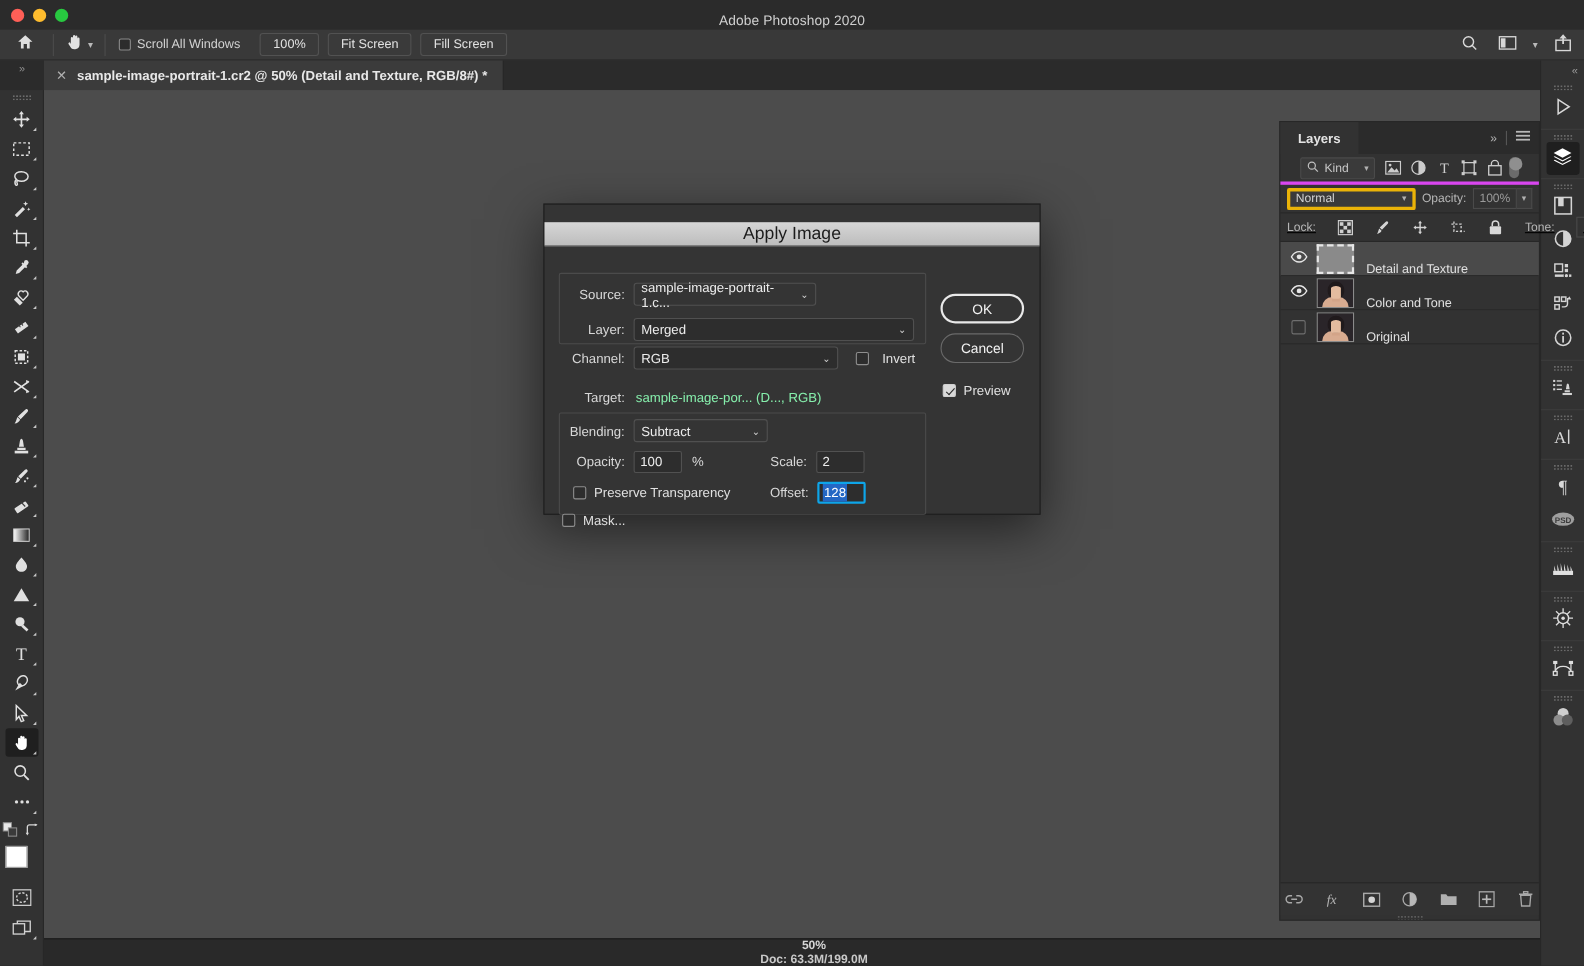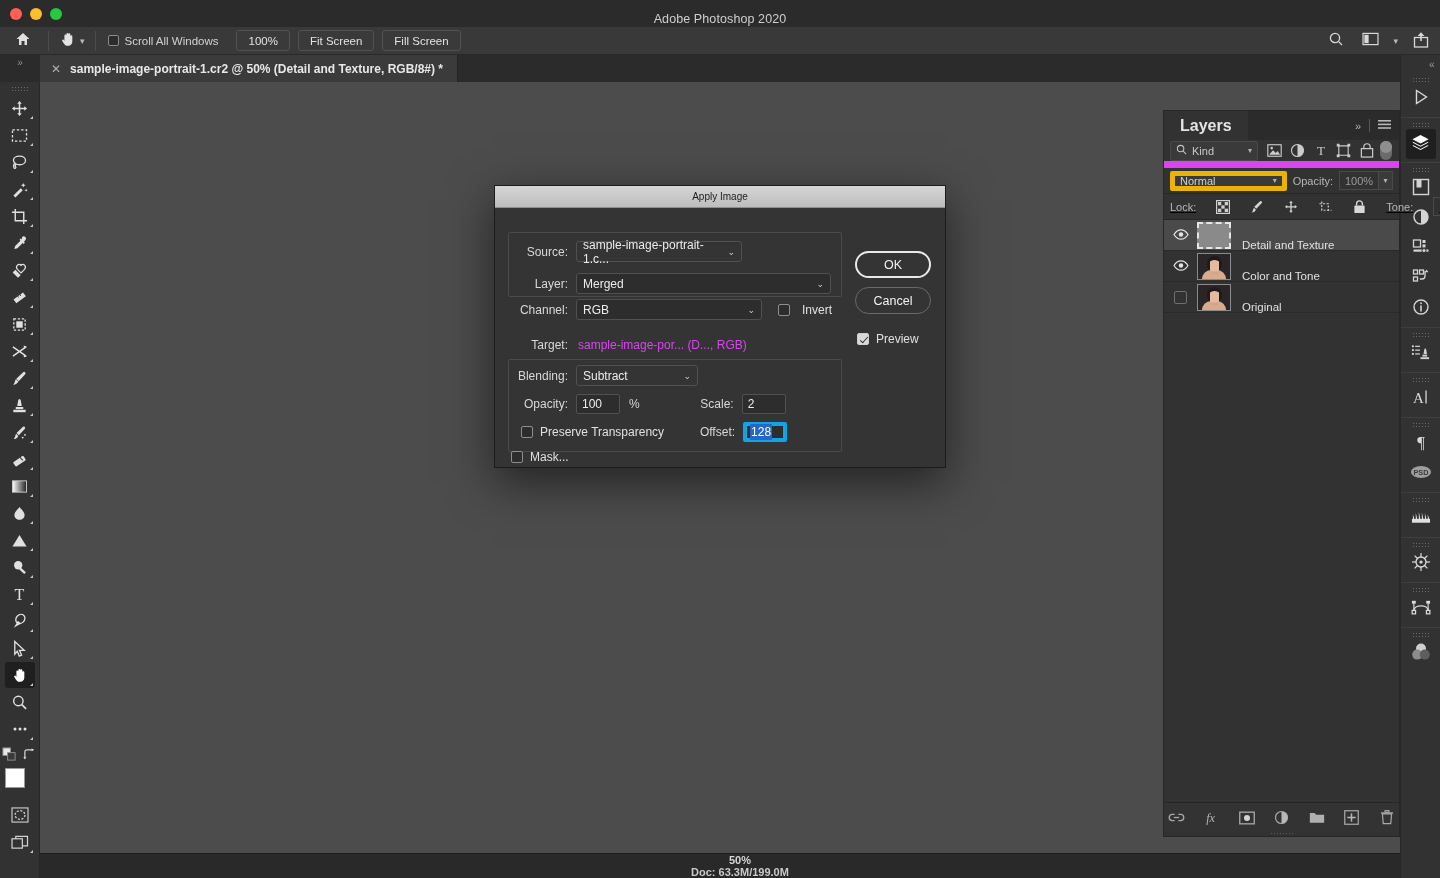--- a/index.html
+++ b/index.html
@@ -118,42 +118,42 @@
   .rail-icon { width: 30px; height: 30px; display: flex; align-items: center; justify-content: center; border-radius: 3px; }
   .rail-icon.active { background: #1f1f1f; }
 
   
   .layers-panel {
     position: absolute; left: 1163px; top: 110px; width: 237px; height: 727px;
     background: #323232; border: 1px solid #272727;
     display: flex; flex-direction: column;
   }
   .lp-tabs { height: 29px; background: #2b2b2b; display: flex; align-items: stretch; position: relative; }
-  .lp-tab { padding: 0 16px; display: flex; align-items: center; color: #e4e4e4; font-size: 16px; font-weight: bold; background: #323232; }
+  .lp-tab { padding: 0 16px; display: flex; align-items: center; color: #e4e4e4; font-size: 12px; font-weight: bold; background: #323232; }
   .lp-tab-right { position: absolute; right: 8px; top: 0; height: 29px; display: flex; align-items: center; gap: 8px; color: #b4b4b4; }
   .lp-vsep { width: 1px; height: 13px; background: #565656; }
   .lp-filter {
-    height: 28px; display: flex; align-items: center; gap: 0; padding: 0 6px;
-    border-bottom: 7px solid #d946ef;
+    height: 28px; display: flex; align-items: center; gap: 0; padding: 0 18px;
+    border-bottom: 3px solid #d946ef;
   }
   .lp-kind {
     width: 88px; height: 20px; background: #3a3a3a; border: 1px solid #4a4a4a; border-radius: 2px;
     display: flex; align-items: center; gap: 5px; padding: 0 5px; color: #c8c8c8; font-size: 11px;
   }
   .lp-kind .chev { margin-left: auto; font-size: 8px; color: #b0b0b0; }
   .lp-ficons { display: flex; align-items: center; gap: 6px; margin-left: 8px; }
   .lp-ficon { width: 17px; height: 17px; display: flex; align-items: center; justify-content: center; }
   .lp-toggle { width: 12px; height: 19px; border-radius: 6px; background: #6b6b6b; margin-left: 5px; position: relative; }
   .lp-toggle::after { content: ""; position: absolute; left: 0; top: 0; width: 12px; height: 12px; border-radius: 50%; background: #8f8f8f; }
   .lp-blend {
     height: 26px; display: flex; align-items: center; padding: 0 6px; gap: 6px;
     border-bottom: 1px solid #272727;
   }
   .lp-blend-sel {
-    width: 128px; height: 20px; background: #3a3a3a; border: 5px solid #eab308; border-radius: 2px;
+    width: 128px; height: 20px; background: #3a3a3a; border: 3px solid #eab308; border-radius: 2px;
     display: flex; align-items: center; padding: 0 5px; color: #d2d2d2; font-size: 11px;
   }
   .lp-blend-sel .chev { margin-left: auto; font-size: 8px; color: #b0b0b0; }
   .lp-lbl { color: #b6b6b6; font-size: 11px; }
   .lp-numfield {
     width: 40px; height: 19px; background: #323232; border: 1px solid #4a4a4a;
     color: #9a9a9a; font-size: 11px; display: flex; align-items: center; justify-content: center;
   }
   .lp-spin { width: 14px; height: 19px; border: 1px solid #4a4a4a; border-left: none; background: #3a3a3a;
     display: flex; align-items: center; justify-content: center; color: #b0b0b0; font-size: 8px; }
@@ -193,47 +193,47 @@
   
   .dialog {
     position: absolute; left: 494px; top: 185px; width: 452px; height: 283px;
     background: #343434; border: 1px solid #1c1c1c;
     box-shadow: 0 14px 44px rgba(0,0,0,.55);
   }
   .dlg-title {
     height: 22px; background: linear-gradient(#d6d6d6, #bdbdbd);
     border-bottom: 1px solid #8e8e8e;
     display: flex; align-items: center; justify-content: center;
-    color: #1c1c1c; font-size: 10px;
+    color: #1c1c1c; font-size: 16px; margin-top: 16px;
   }
   .dlg-body { position: relative; width: 452px; height: 261px; }
 
   .fieldset {
     position: absolute; border: 1px solid #4b4b4b; border-radius: 2px;
   }
   .fs-source { left: 13px; top: 24px; width: 334px; height: 65px; }
   .fs-blend  { left: 13px; top: 151px; width: 334px; height: 93px; }
 
   .row { position: absolute; display: flex; align-items: center; }
   .lbl { color: #d8d8d8; font-size: 12px; text-align: right; }
-  .lbl-dim { color: #d946ef; font-size: 12px; }
+  .lbl-dim { color: #86efac; font-size: 12px; }
 
   .sel {
     background: #2d2d2d; border: 1px solid #505050; border-radius: 3px;
     color: #ececec; font-size: 12px; height: 21px;
     display: flex; align-items: center; padding: 0 6px;
   }
   .sel .chev { margin-left: auto; padding-left: 8px; font-size: 9px; color: #cfcfcf; }
 
   .txtfield {
     background: #2d2d2d; border: 1px solid #515151; border-radius: 2px;
     color: #ececec; font-size: 12px; height: 20px;
     display: flex; align-items: center; padding: 0 5px;
   }
-  .txtfield.focused { border: 4px solid #0ea5e9; padding: 0 3px; }
+  .txtfield.focused { border: 2px solid #0ea5e9; padding: 0 3px; }
   .sel-text { background: #2467c4; color: #fff; padding: 1px 1px; }
 
   .dlg-check { display: flex; align-items: center; gap: 7px; color: #e0e0e0; font-size: 12px; }
   .dbox { width: 12px; height: 12px; border: 1px solid #8e8e8e; border-radius: 2px; background: #2d2d2d; position: relative; flex: none; }
   .dbox.on { background: #d9d9d9; border-color: #cfcfcf; }
   .dbox.on::after {
     content: ""; position: absolute; left: 3.5px; top: 0.5px; width: 3px; height: 7px;
     border: solid #2b2b2b; border-width: 0 1.8px 1.8px 0; transform: rotate(42deg);
   }
 

